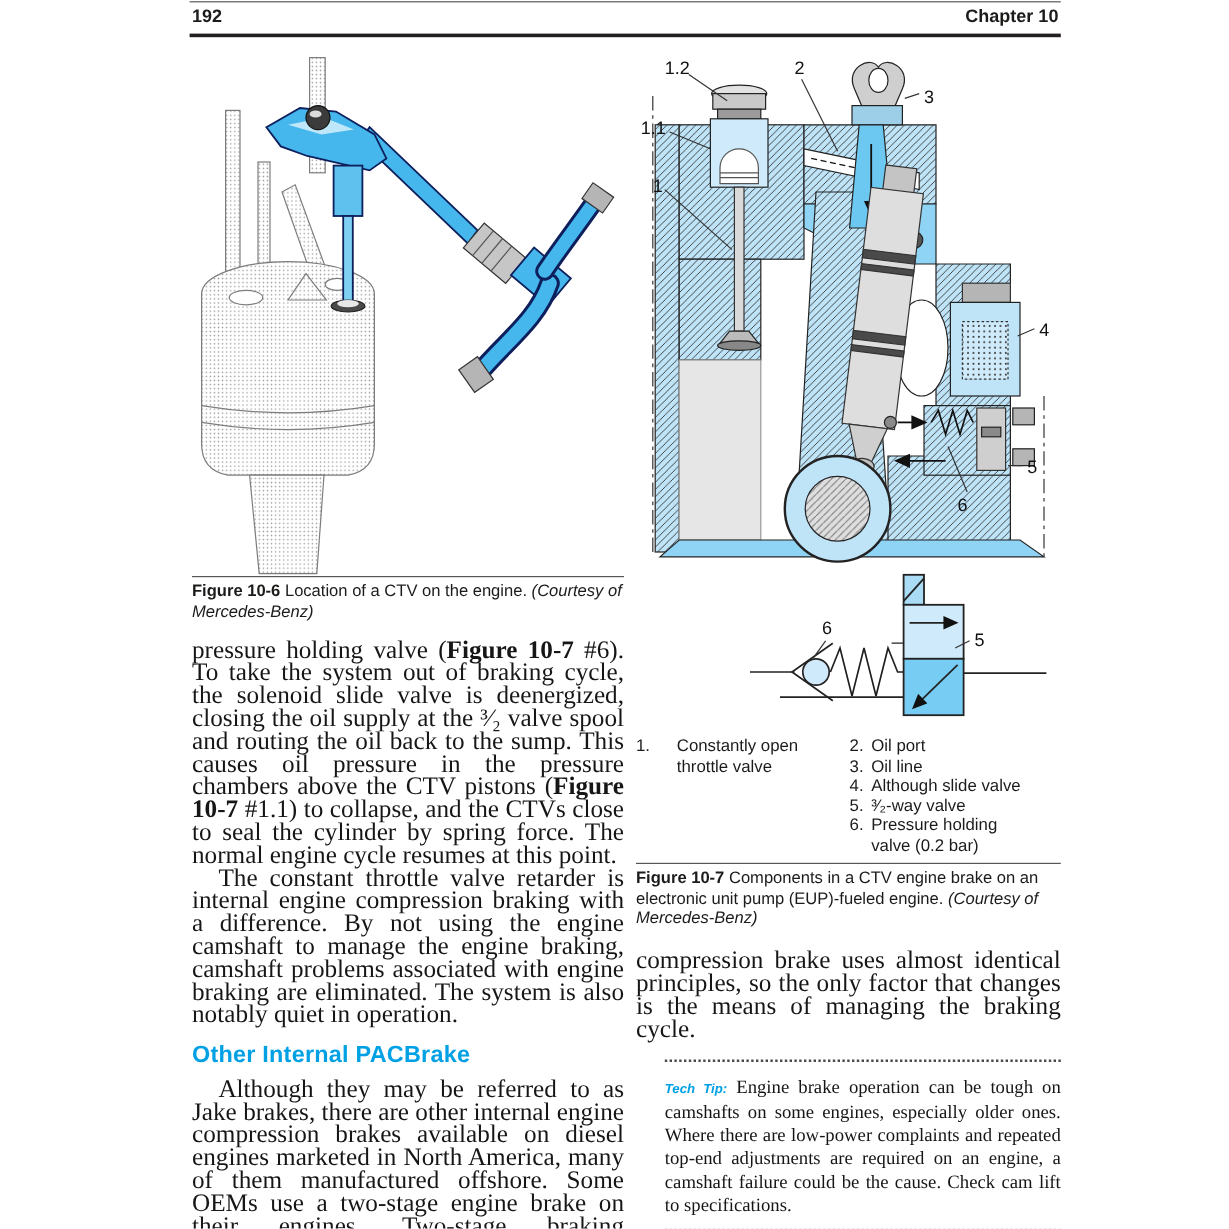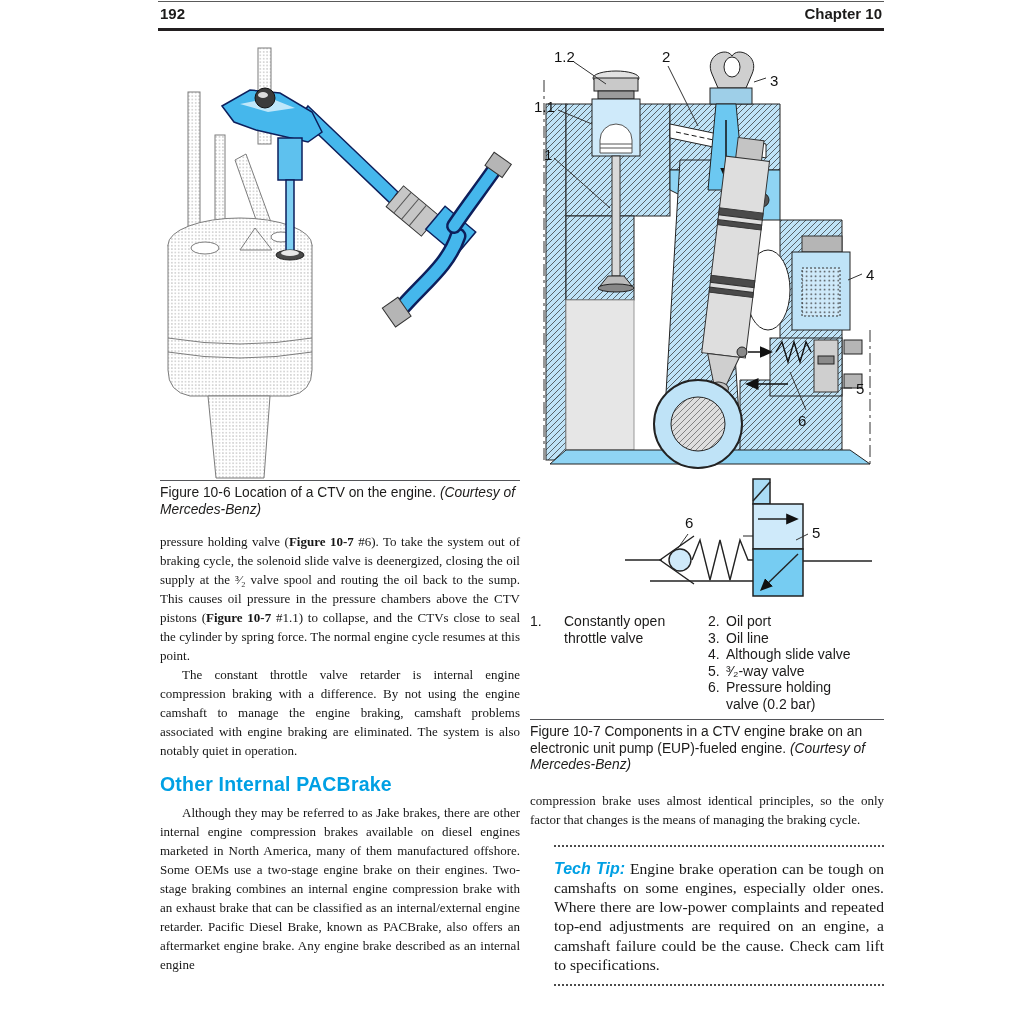--- a/index.html
+++ b/index.html
@@ -10,44 +10,44 @@
   .hdr-rule-top{position:absolute;top:1px;left:0;right:0;height:1px;background:#5a5a5a;}
   .hdr-row{position:absolute;top:5px;left:2px;right:2px;display:flex;justify-content:space-between;
            font-family:"Liberation Sans",sans-serif;font-weight:bold;font-size:15px;color:#1c1b1a;}
   .hdr-rule-bot{position:absolute;top:28px;left:0;right:0;height:2.5px;background:#231f20;}
   
   .col-left{position:absolute;left:160px;top:40px;width:360px;}
   .col-right{position:absolute;left:530px;top:40px;width:354px;}
   
   .fig-rule{height:1px;background:#55565a;margin:0 0 4px 0;}
   .caption{font-family:"Liberation Sans",sans-serif;font-size:13.8px;line-height:16.5px;color:#1c1b1a;}
-  .caption b{font-weight:normal;text-align:center;}
+  .caption b{font-weight:bold;text-align:center;}
   .caption i{font-style:italic;}
   
-  p.body{margin:0;text-align:justify;font-size:13px;line-height:19px;}
+  p.body{margin:0;text-align:justify;font-size:21px;line-height:19px;}
   p.body.first{margin-top:14px;}
   p.indent{text-indent:22px;}
   .bold{font-weight:bold;}
   h2.section{margin:13px 0 7px 0;font-family:"Liberation Sans",sans-serif;font-weight:bold;
              font-size:19.5px;letter-spacing:.2px;color:#00A0E4;}
   
   .legend{display:flex;margin-top:6px;font-family:"Liberation Sans",sans-serif;
           font-size:14px;line-height:16.5px;color:#1c1b1a;}
   .leg-col1{width:178px;}
   .leg-item{display:flex;}
   .leg-col1 .leg-num{width:34px;flex:none;}
   .leg-col2 .leg-num{width:18px;flex:none;}
   .leg-col1 .leg-text{width:136px;}
   .leg-col2 .leg-text{width:140px;}
   
   .techtip{margin:16px 0 0 24px;border-top:2px dotted #4a4a4a;border-bottom:2px dotted #4a4a4a;
            padding:12px 0 10px 0;}
   .techtip p{margin:0;text-align:justify;font-size:15.6px;line-height:19.3px;}
   .tt-label{font-family:"Liberation Sans",sans-serif;font-weight:bold;font-style:italic;
-            font-size:16px;color:#00A0E4;}
+            font-size:11px;color:#00A0E4;}
   svg{display:block;}
   svg text{font-family:"Liberation Sans",sans-serif;font-size:15px;fill:#111;}
 </style>
 </head>
 <body>
 
 <div class="page">
 
   <div class="hdr">
     <div class="hdr-rule-top"></div>

